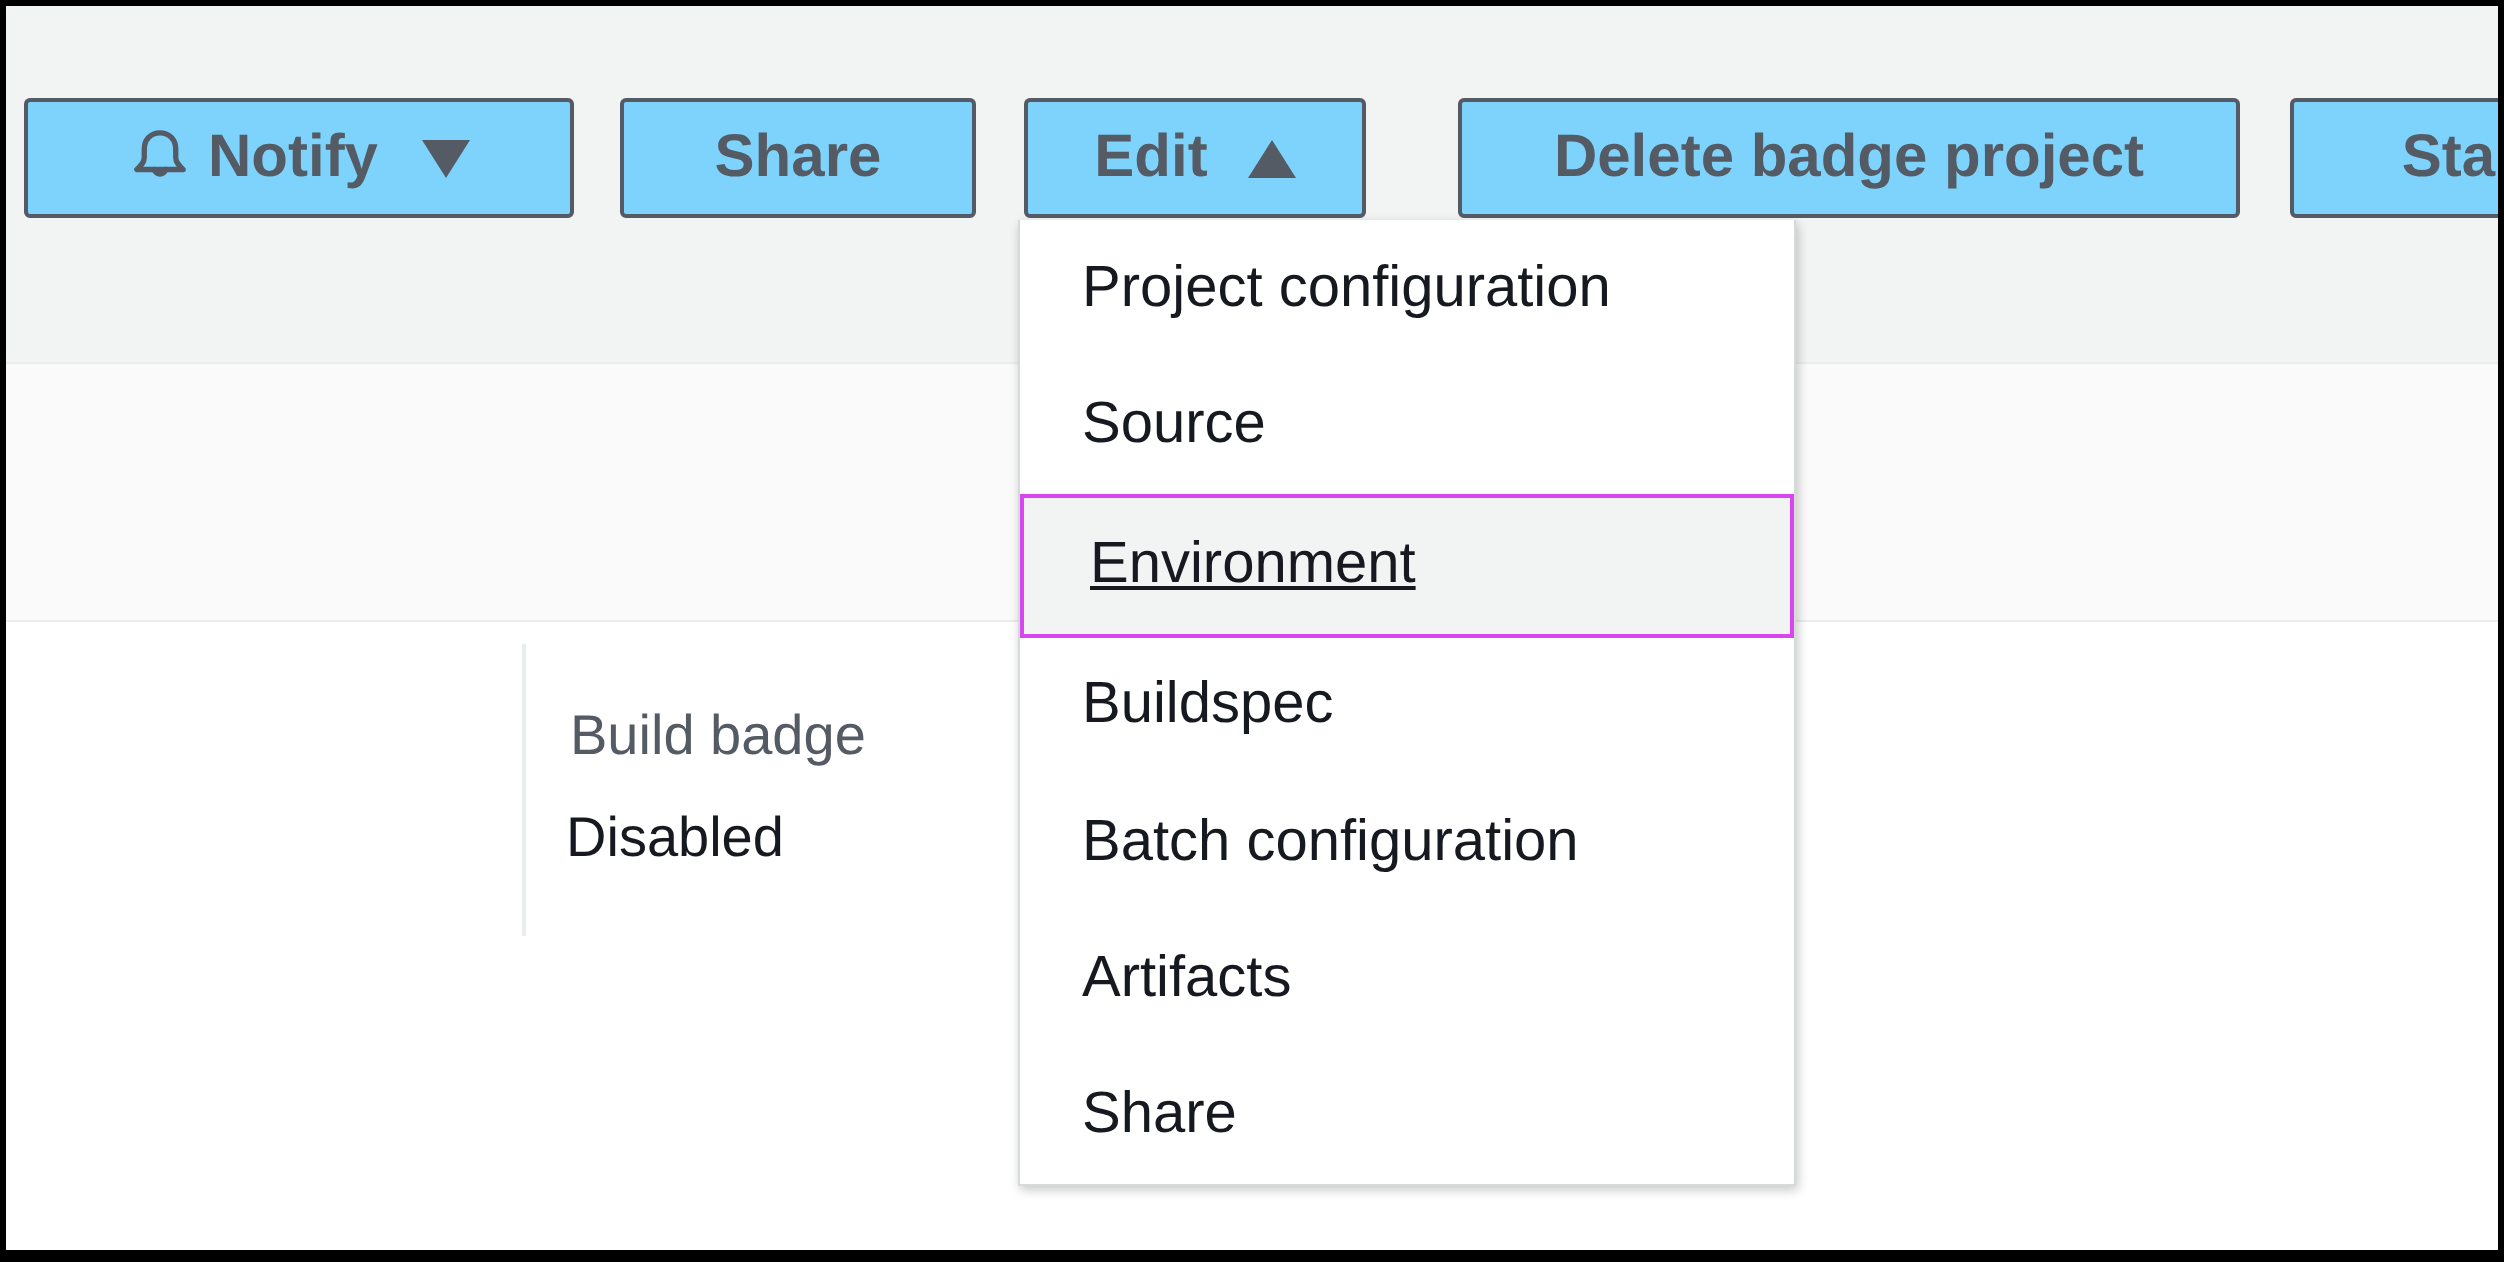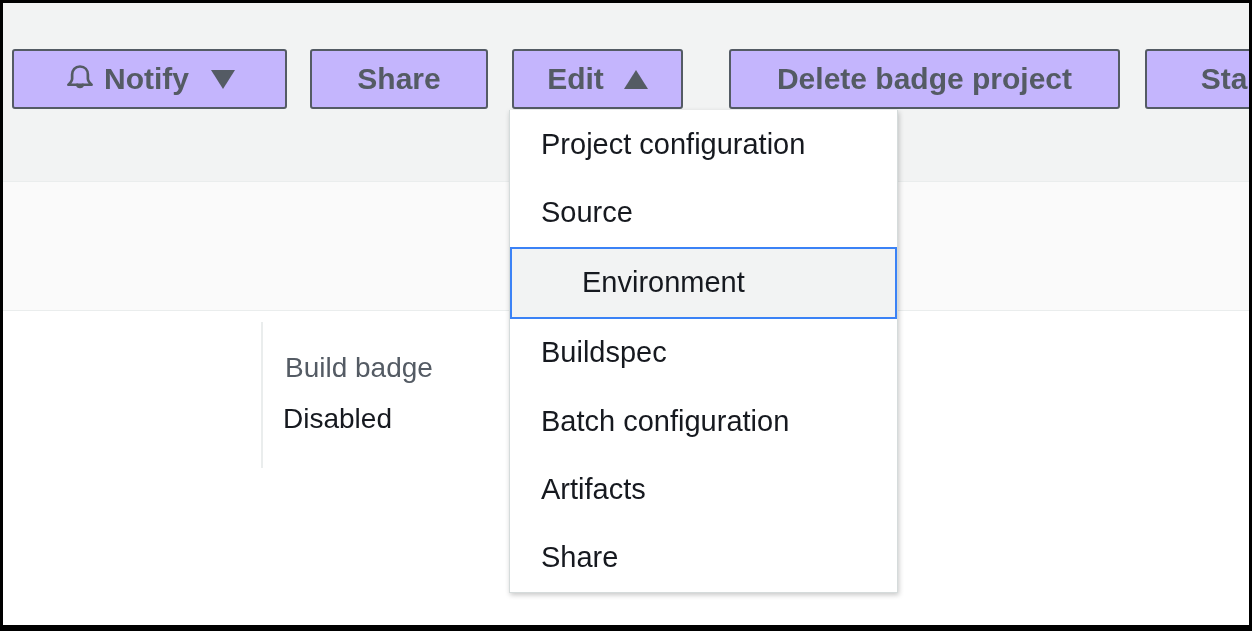--- a/index.html
+++ b/index.html
@@ -6,21 +6,21 @@
   body{font-family:"Liberation Sans","DejaVu Sans",sans-serif;}
   .frame{
     position:relative;width:1252px;height:631px;box-sizing:border-box;
     border:3px solid #000;border-bottom-width:6px;overflow:hidden;background:#fff;
   }
   .band-top{position:absolute;left:0;right:0;top:0;height:178px;background:#f2f3f3;border-bottom:1px solid #eaeded;}
   .band-mid{position:absolute;left:0;right:0;top:179px;height:128px;background:#fafafa;border-bottom:1px solid #eaeded;}
 
   .btn{
     position:absolute;top:46px;height:60px;box-sizing:border-box;
-    background:#c4b5fd;border:2px solid #545b64;border-radius:3px;
+    background:#7dd3fc;border:2px solid #545b64;border-radius:3px;
     display:flex;align-items:center;justify-content:center;
     color:#545b64;font-weight:700;font-size:30px;cursor:pointer;white-space:nowrap;
   }
   .btn-notify{left:9px;width:275px;}
   .btn-share{left:307px;width:178px;}
   .btn-edit{left:509px;width:171px;align-items:center;}
   .btn-delete{left:726px;width:391px;}
   .btn-start{left:1142px;width:170px;}
   .bell{width:32px;height:34px;margin-right:8px;flex:0 0 auto;}
   .caret{flex:0 0 auto;}
@@ -31,21 +31,21 @@
     position:absolute;left:506px;top:107px;width:389px;height:483px;box-sizing:border-box;
     background:#fff;border:1px solid #d5dbdb;border-top:none;
     box-shadow:1px 2px 5px rgba(0,0,0,0.22);
     display:flex;flex-direction:column;
   }
   .menu-item{
     flex:1 1 auto;display:flex;align-items:center;box-sizing:border-box;
     padding-left:31px;font-size:29px;color:#16191f;cursor:pointer;
   }
   .menu-item.highlighted{
-    background:#f2f3f3;border:2px solid #3b82f6;padding-left:70px;
+    background:#f2f3f3;border:2px solid #d946ef;padding-left:33px;text-decoration:underline;
   }
 
   .divider-v{position:absolute;left:258px;top:319px;width:2px;height:146px;background:#eaeded;}
   .kv-label{position:absolute;left:282px;top:349px;font-size:28px;color:#545b64;}
   .kv-value{position:absolute;left:280px;top:400px;font-size:28px;color:#16191f;}
 </style>
 </head>
 <body>
 
 <div class="frame">

